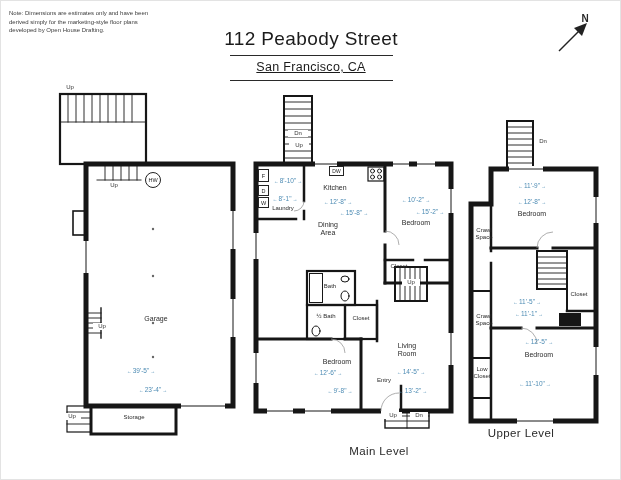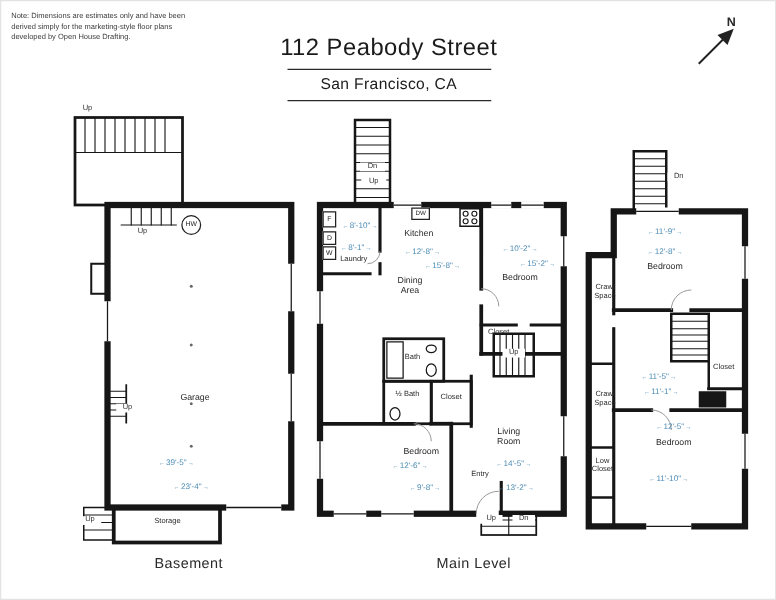--- a/index.html
+++ b/index.html
@@ -224,34 +224,33 @@
     </g>
     <g stroke="#999" fill="none" stroke-width="0.8">
       <path d="M536,247 A16,16 0 0 1 552,231"></path>
       <path d="M520,327 A16,16 0 0 1 536,343"></path>
     </g>
   </svg>
 
   <div class="lbl note" style="left:8px; top:8px; width:150px;">Note: Dimensions are estimates only and have been derived simply for the marketing-style floor plans developed by Open House Drafting.</div>
   <div class="lbl title" style="left:160px; top:27px; width:300px;">112 Peabody Street</div>
   <div class="rule" style="left:229px; top:54px; width:163px;"></div>
-  <div class="lbl subtitle" style="left:210px; top:59px; width:200px;">San Francisco, CA</div>
+  <div class="lbl subtitle" style="left:210px; top:59px; width:200px;text-decoration:underline;">San Francisco, CA</div>
   <div class="rule" style="left:229px; top:79px; width:163px;"></div>
   <div class="lbl north" style="left:576px; top:12px; width:16px;">N</div>
 
   <div class="lbl stair" style="left:60px; top:83px; width:18px;">Up</div>
   <div class="lbl stair" style="left:104px; top:181px; width:18px;">Up</div>
   <div class="fixture round" style="left:144px; top:171px; width:16px; height:16px;">HW</div>
   <div class="lbl room" style="left:130px; top:314px; width:50px;">Garage</div>
   <div class="lbl stair" style="left:92px; top:322px; width:18px;">Up</div>
   <div class="lbl dim" style="left:118px; top:366px; width:44px;">39'-5"</div>
   <div class="lbl dim" style="left:130px; top:385px; width:44px;">23'-4"</div>
   <div class="lbl stair" style="left:62px; top:412px; width:18px;">Up</div>
   <div class="lbl room-sm" style="left:108px; top:413px; width:50px;">Storage</div>
-  <div class="lbl level" style="left:100px; top:444px; width:100px;">Basement</div>
 
   <div class="lbl stair" style="left:287px; top:129px; width:20px;">Dn</div>
   <div class="lbl stair" style="left:288px; top:141px; width:20px;">Up</div>
   <div class="fixture" style="left:257px; top:168px; width:11px; height:13px;">F</div>
   <div class="lbl dim" style="left:269px; top:176px; width:36px;">8'-10"</div>
   <div class="fixture" style="left:257px; top:184px; width:11px; height:11px;">D</div>
   <div class="fixture" style="left:257px; top:196px; width:11px; height:11px;">W</div>
   <div class="fixture" style="left:328px; top:165px; width:15px; height:10px; font-size:5px;">DW</div>
   <div class="lbl room" style="left:309px; top:183px; width:50px;">Kitchen</div>
   <div class="lbl dim" style="left:266px; top:194px; width:36px;">8'-1"</div>
@@ -284,14 +283,15 @@
   <div class="lbl room" style="left:509px; top:209px; width:44px;">Bedroom</div>
   <div class="lbl room-sm" style="left:469px; top:226px; width:28px;">Crawl Space</div>
   <div class="lbl room-sm" style="left:563px; top:290px; width:30px;">Closet</div>
   <div class="lbl dim" style="left:508px; top:297px; width:36px;">11'-5"</div>
   <div class="lbl dim" style="left:510px; top:309px; width:36px;">11'-1"</div>
   <div class="lbl room-sm" style="left:469px; top:312px; width:28px;">Crawl Space</div>
   <div class="lbl dim" style="left:520px; top:337px; width:36px;">12'-5"</div>
   <div class="lbl room" style="left:516px; top:350px; width:44px;">Bedroom</div>
   <div class="lbl room-sm" style="left:467px; top:365px; width:28px;">Low Closet</div>
   <div class="lbl dim" style="left:515px; top:379px; width:38px;">11'-10"</div>
+  <div class="lbl level" style="left:470px; top:426px; width:100px;">Upper Level</div>
 
 </div>
 
 </body></html>

